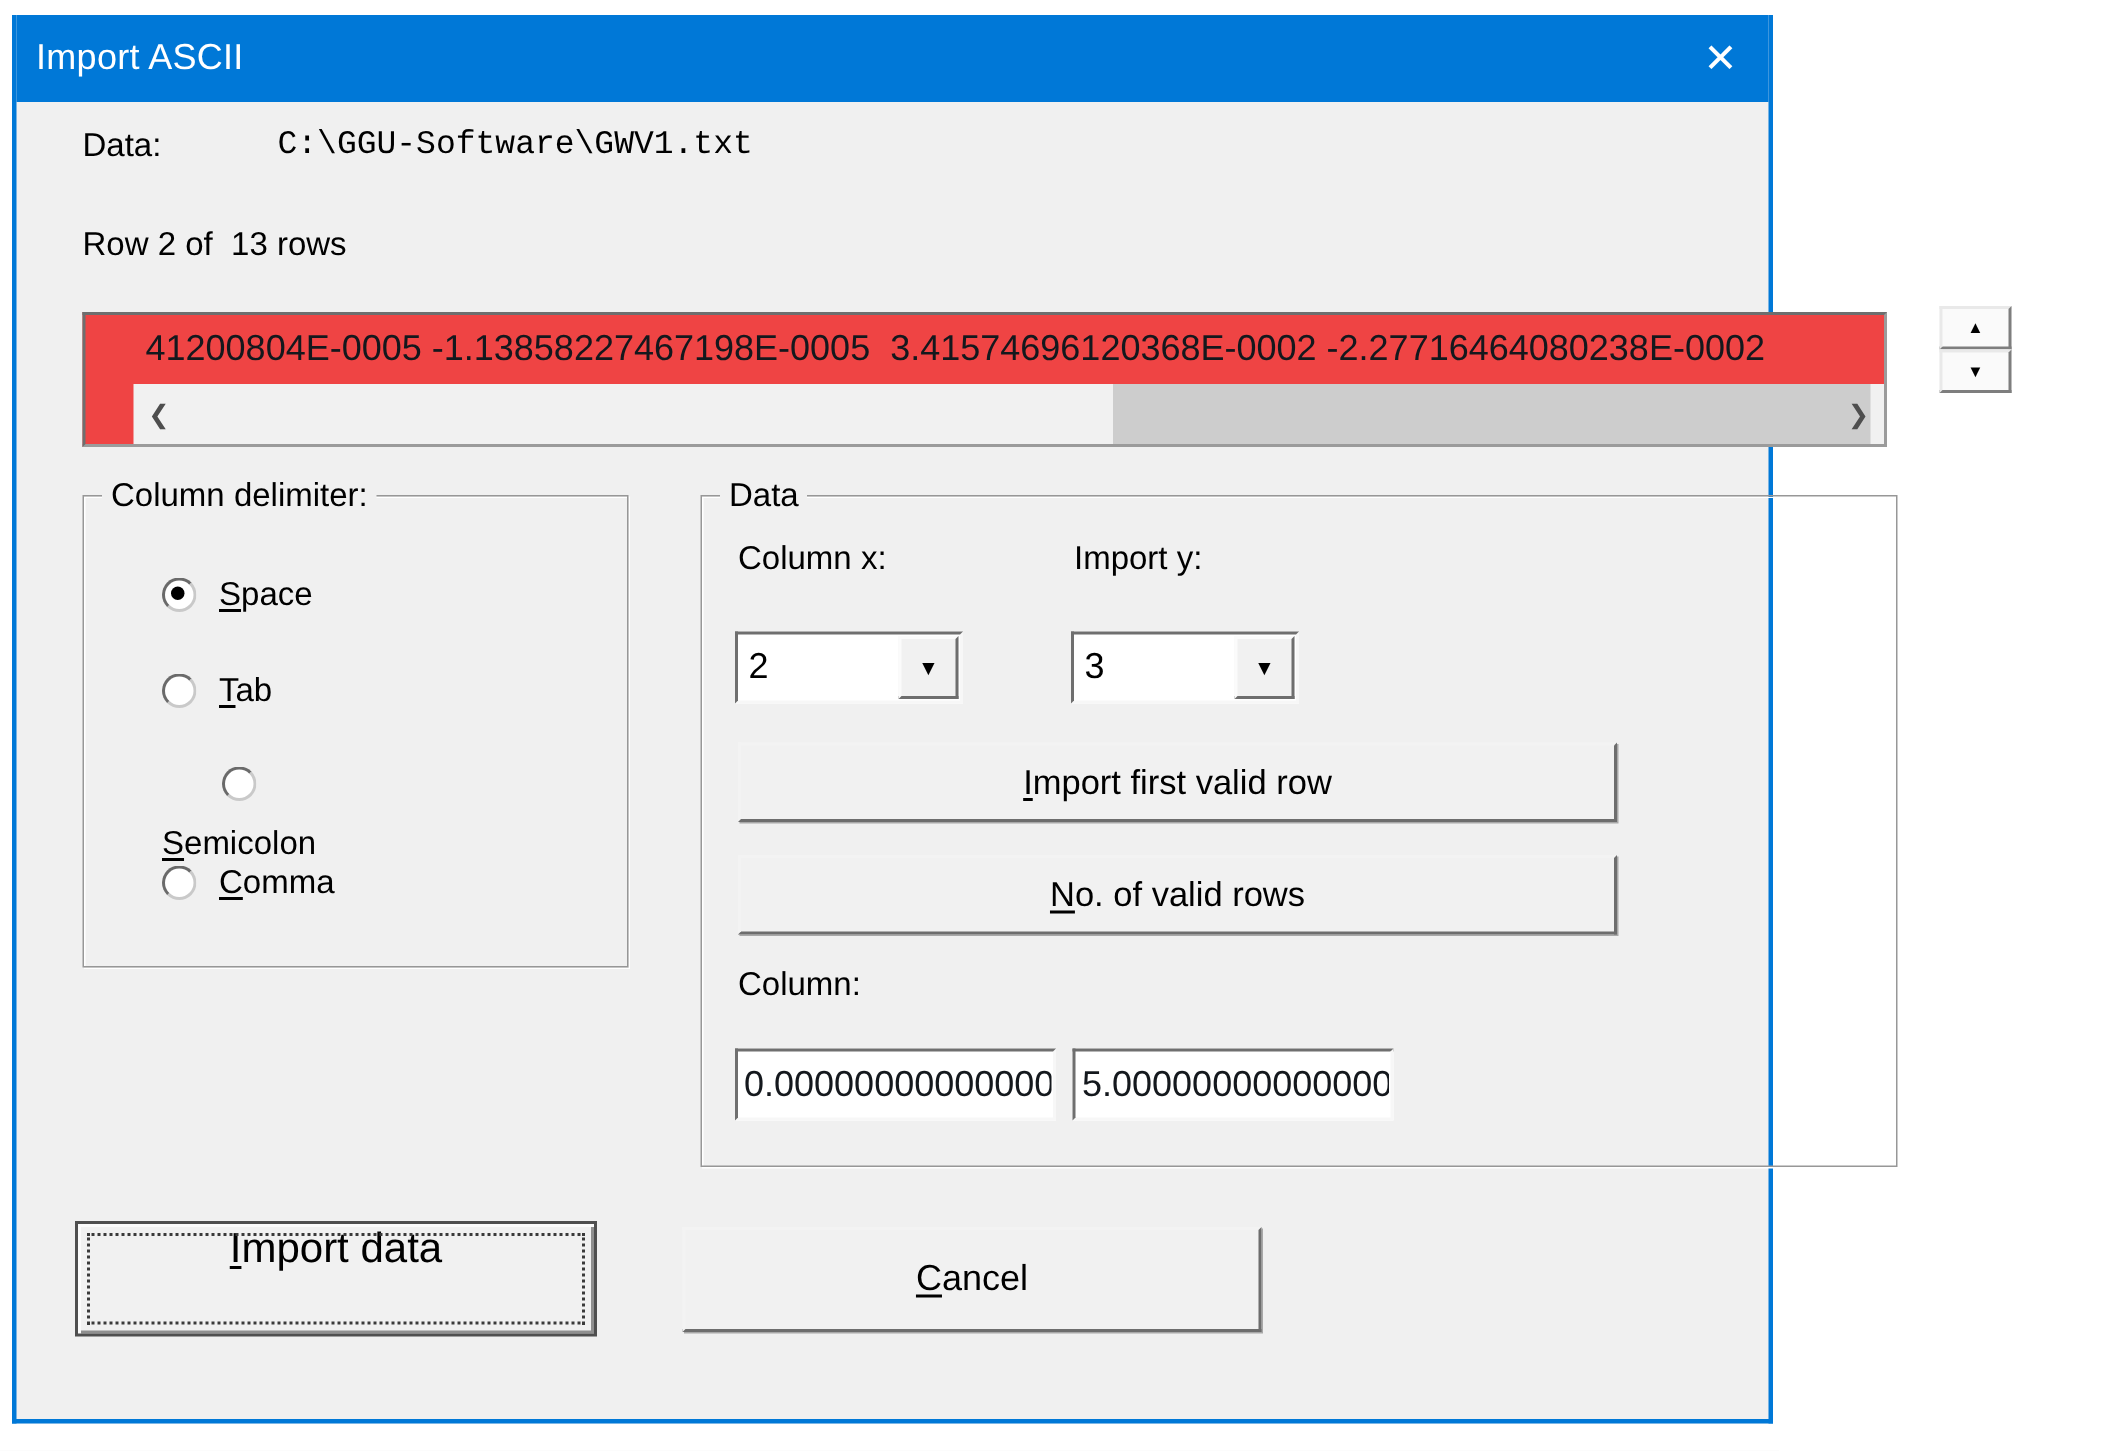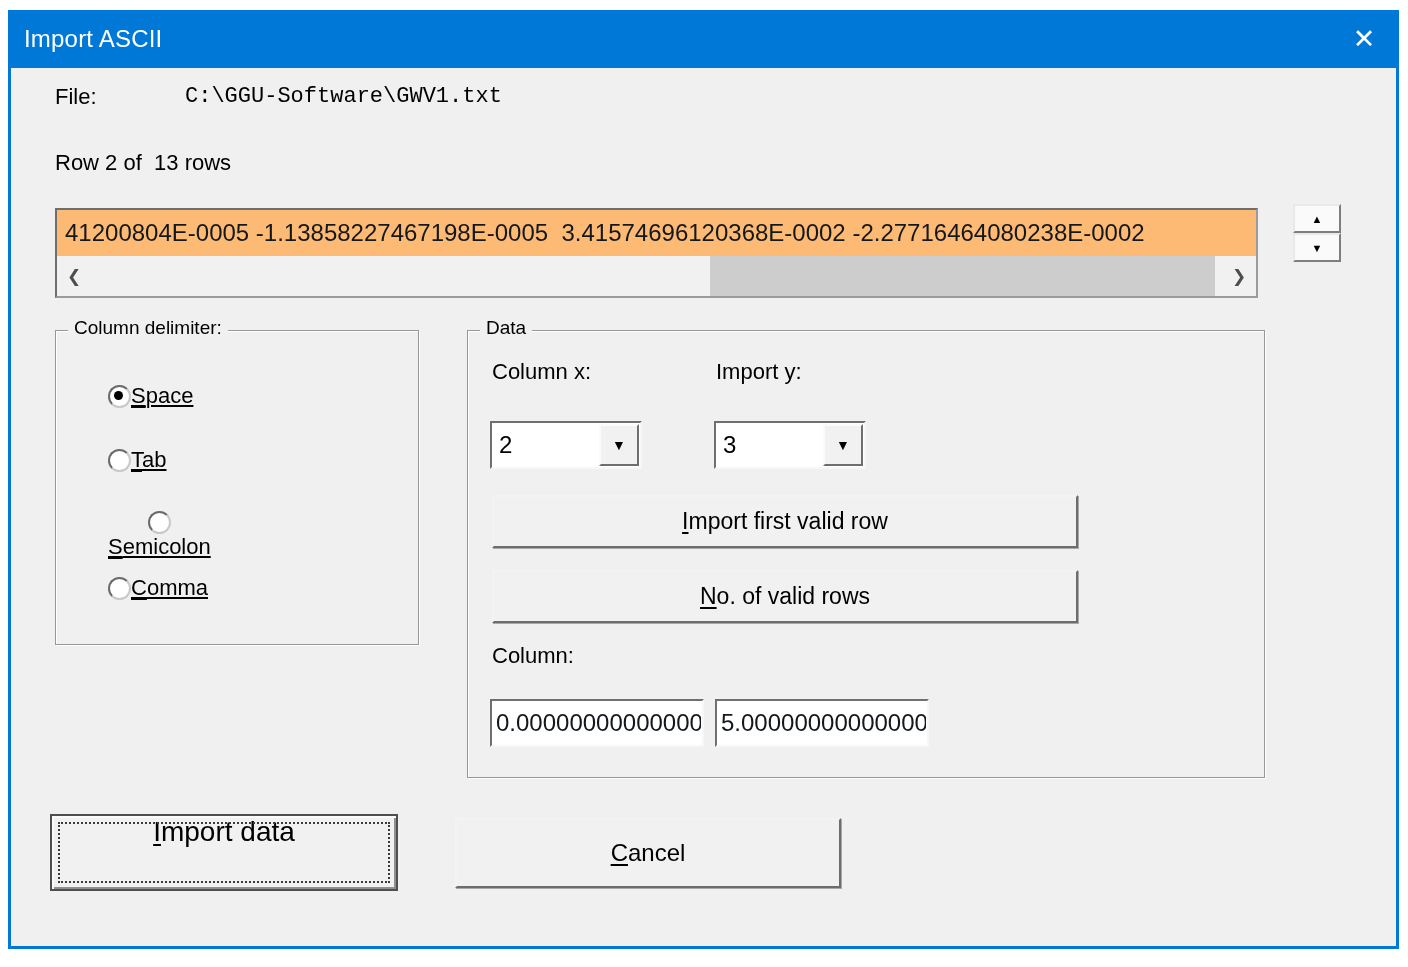--- a/index.html
+++ b/index.html
@@ -1,58 +1,58 @@
 <!DOCTYPE html>
 <html style="--titlebar: #0078d7; --dialog-bg: #f0f0f0; --scroll-thumb: #cdcdcd;"><head>
 <meta charset="utf-8">
 <style>
   * { margin:0; padding:0; box-sizing:border-box; }
   html,body { width:1408px; height:967px; background:#ffffff; font-family:"Liberation Sans", sans-serif; color:#000; }
   body { position:relative; overflow:hidden; }
 
   .dialog {
-    position:absolute; left:8px; top:10px; width:1391px; height:939px;
+    position:absolute; left:8px; top:10px; width:1174px; height:939px;
     background:var(--dialog-bg,#f0f0f0);
     border-left:3px solid var(--titlebar,#0078d7);
     border-right:3px solid var(--titlebar,#0078d7);
     border-bottom:3px solid var(--titlebar,#0078d7);
   }
   .titlebar { height:58px; background:var(--titlebar,#0078d7); display:flex; align-items:center; }
   .title { color:#fff; font-size:24px; padding-left:13px; letter-spacing:0.2px; }
   .close-btn { margin-left:auto; width:64px; height:58px; display:flex; align-items:center; justify-content:center; color:#fff; font-size:27px; cursor:default; }
 
   .content { position:relative; width:100%; height:878px; }
 
   .lbl { position:absolute; font-size:22px; white-space:pre; }
 
   
   .row-box { position:absolute; left:44px; top:140px; width:1203px; height:90px;
-    border:2px solid; border-color:#6e6e6e #9b9b9b #9b9b9b #6e6e6e; background:#fdba74; }
+    border:2px solid; border-color:#6e6e6e #9b9b9b #9b9b9b #6e6e6e; background:#ef4444;padding-left:32px; }
   .row-text { height:46px; font-size:24px; padding:9px 0 0 8px; white-space:pre; overflow:hidden; color:#14181d; }
   .hscroll { position:relative; height:40px; background:#f1f1f1; }
   .hs-arrow { position:absolute; top:0; width:34px; height:40px; display:flex; align-items:center; justify-content:center; color:#4e4e4e; font-size:17px; }
   .hs-left { left:0; }
   .hs-right { right:0; }
   .hs-thumb { position:absolute; left:653px; top:0; width:505px; height:40px; background:var(--scroll-thumb,#cdcdcd); }
 
   
   .spinner { position:absolute; left:1282px; top:136px; width:48px; }
   .spin-btn { width:48px; height:29px; background:#fafafa;
     border:2px solid; border-color:#e9e9e9 #7e7e7e #7e7e7e #e9e9e9;
     display:flex; align-items:center; justify-content:center; font-size:11px; color:#000; }
 
   
   .groupbox { position:absolute; border:1px solid #979797;
     box-shadow:1px 1px 0 #ffffff, inset 1px 1px 0 #ffffff; }
-  .gb-title { position:absolute; top:-14px; left:12px; background:var(--dialog-bg,#f0f0f0); padding:0 6px; font-size:19px; }
+  .gb-title { position:absolute; top:-14px; left:12px; background:var(--dialog-bg,#f0f0f0); padding:0 6px; font-size:22px; }
 
   .group-delim { left:44px; top:262px; width:364px; height:315px; }
   .group-data  { left:456px; top:262px; width:798px; height:448px; }
 
-  .radio-item { position:absolute; left:52px; display:flex; align-items:center; font-size:22px; height:26px;text-decoration:underline; }
+  .radio-item { position:absolute; left:52px; display:flex; align-items:center; gap:15px; font-size:22px; height:26px; }
   .radio { width:23px; height:23px; border-radius:50%; background:#fff; position:relative; flex:none;
     border:2px solid; border-color:#6a6a6a #c9c9c9 #c9c9c9 #6a6a6a; }
   .radio.selected::after { content:''; position:absolute; left:4px; top:4px; width:9px; height:9px; border-radius:50%; background:#000; }
 
   
   .combo { position:absolute; width:152px; height:48px; background:#fff; display:flex;
     border:2px solid; border-color:#6f6f6f #f7f7f7 #f7f7f7 #6f6f6f; }
   .combo-value { flex:1; font-size:24px; padding:8px 0 0 7px; overflow:hidden; }
   .combo-btn { width:40px; margin:1px; background:#f1f1f1; color:#000;
     border:2px solid; border-color:#fbfbfb #6e6e6e #6e6e6e #fbfbfb;
@@ -88,21 +88,21 @@
 <div class="dialog">
   <div class="titlebar">
     <div class="title">Import ASCII</div>
     <div class="close-btn">
       <span>✕</span>
     </div>
   </div>
 
   <div class="content">
 
-    <div class="lbl" style="left:44px; top:16px;">File:</div>
+    <div class="lbl" style="left:44px; top:16px;">Data:</div>
     <div class="lbl" style="left:174px; top:16px;font-family:Liberation Mono, monospace;">C:\GGU-Software\GWV1.txt</div>
 
     <div class="lbl" style="left:44px; top:82px;">Row 2 of  13 rows</div>
 
     <div class="row-box">
       <div class="row-text">41200804E-0005 -1.13858227467198E-0005  3.41574696120368E-0002 -2.27716464080238E-0002</div>
       <div class="hscroll">
         <div class="hs-arrow hs-left">
           <span>❮</span>
         </div>

